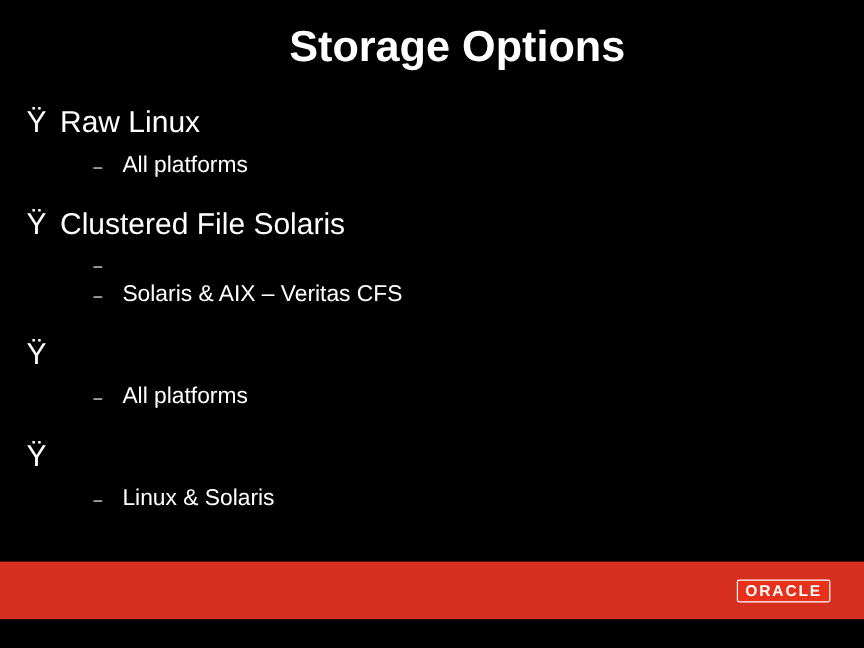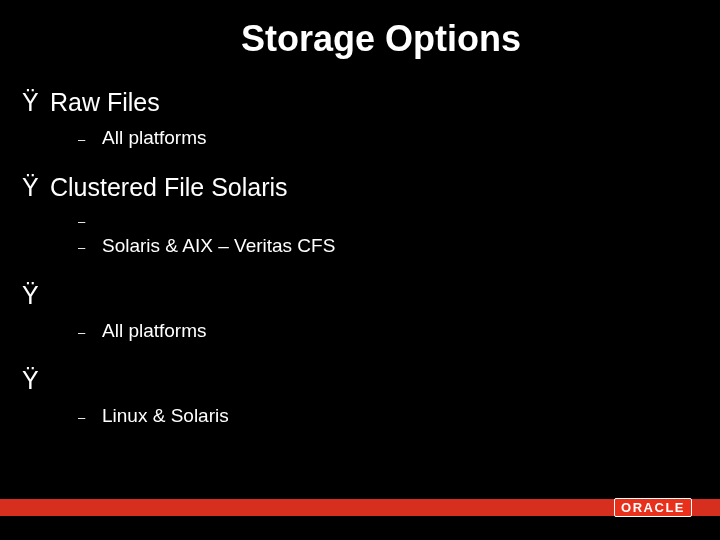--- a/index.html
+++ b/index.html
@@ -55,21 +55,21 @@
       width: 24px;
       flex-shrink: 0;
       font-size: 13px;
       line-height: 19px;
     }
     .footer-bar {
       position: absolute;
       left: 0;
       bottom: 24px;
       width: 100%;
-      height: 17px;
+      height: 48px;
       background: #d62f1f;
       display: flex;
       align-items: center;
       justify-content: flex-end;
       padding-right: 28px;
     }
     .logo {
       background: #e8301b;
       border: 1px solid #fff;
       color: #fff;
@@ -85,21 +85,21 @@
 <body>
 
 <div class="slide">
   <div class="title">Storage Options</div>
 
   <div class="content">
 
     <div class="group">
       <div class="top-line">
         <span class="bullet-top">Ÿ</span>
-        <span>Raw Files</span>
+        <span>Raw Linux</span>
       </div>
       <div class="sub-line">
         <span class="bullet-sub">–</span>
         <span>All platforms</span>
       </div>
     </div>
 
     <div class="group">
       <div class="top-line">
         <span class="bullet-top">Ÿ</span>

